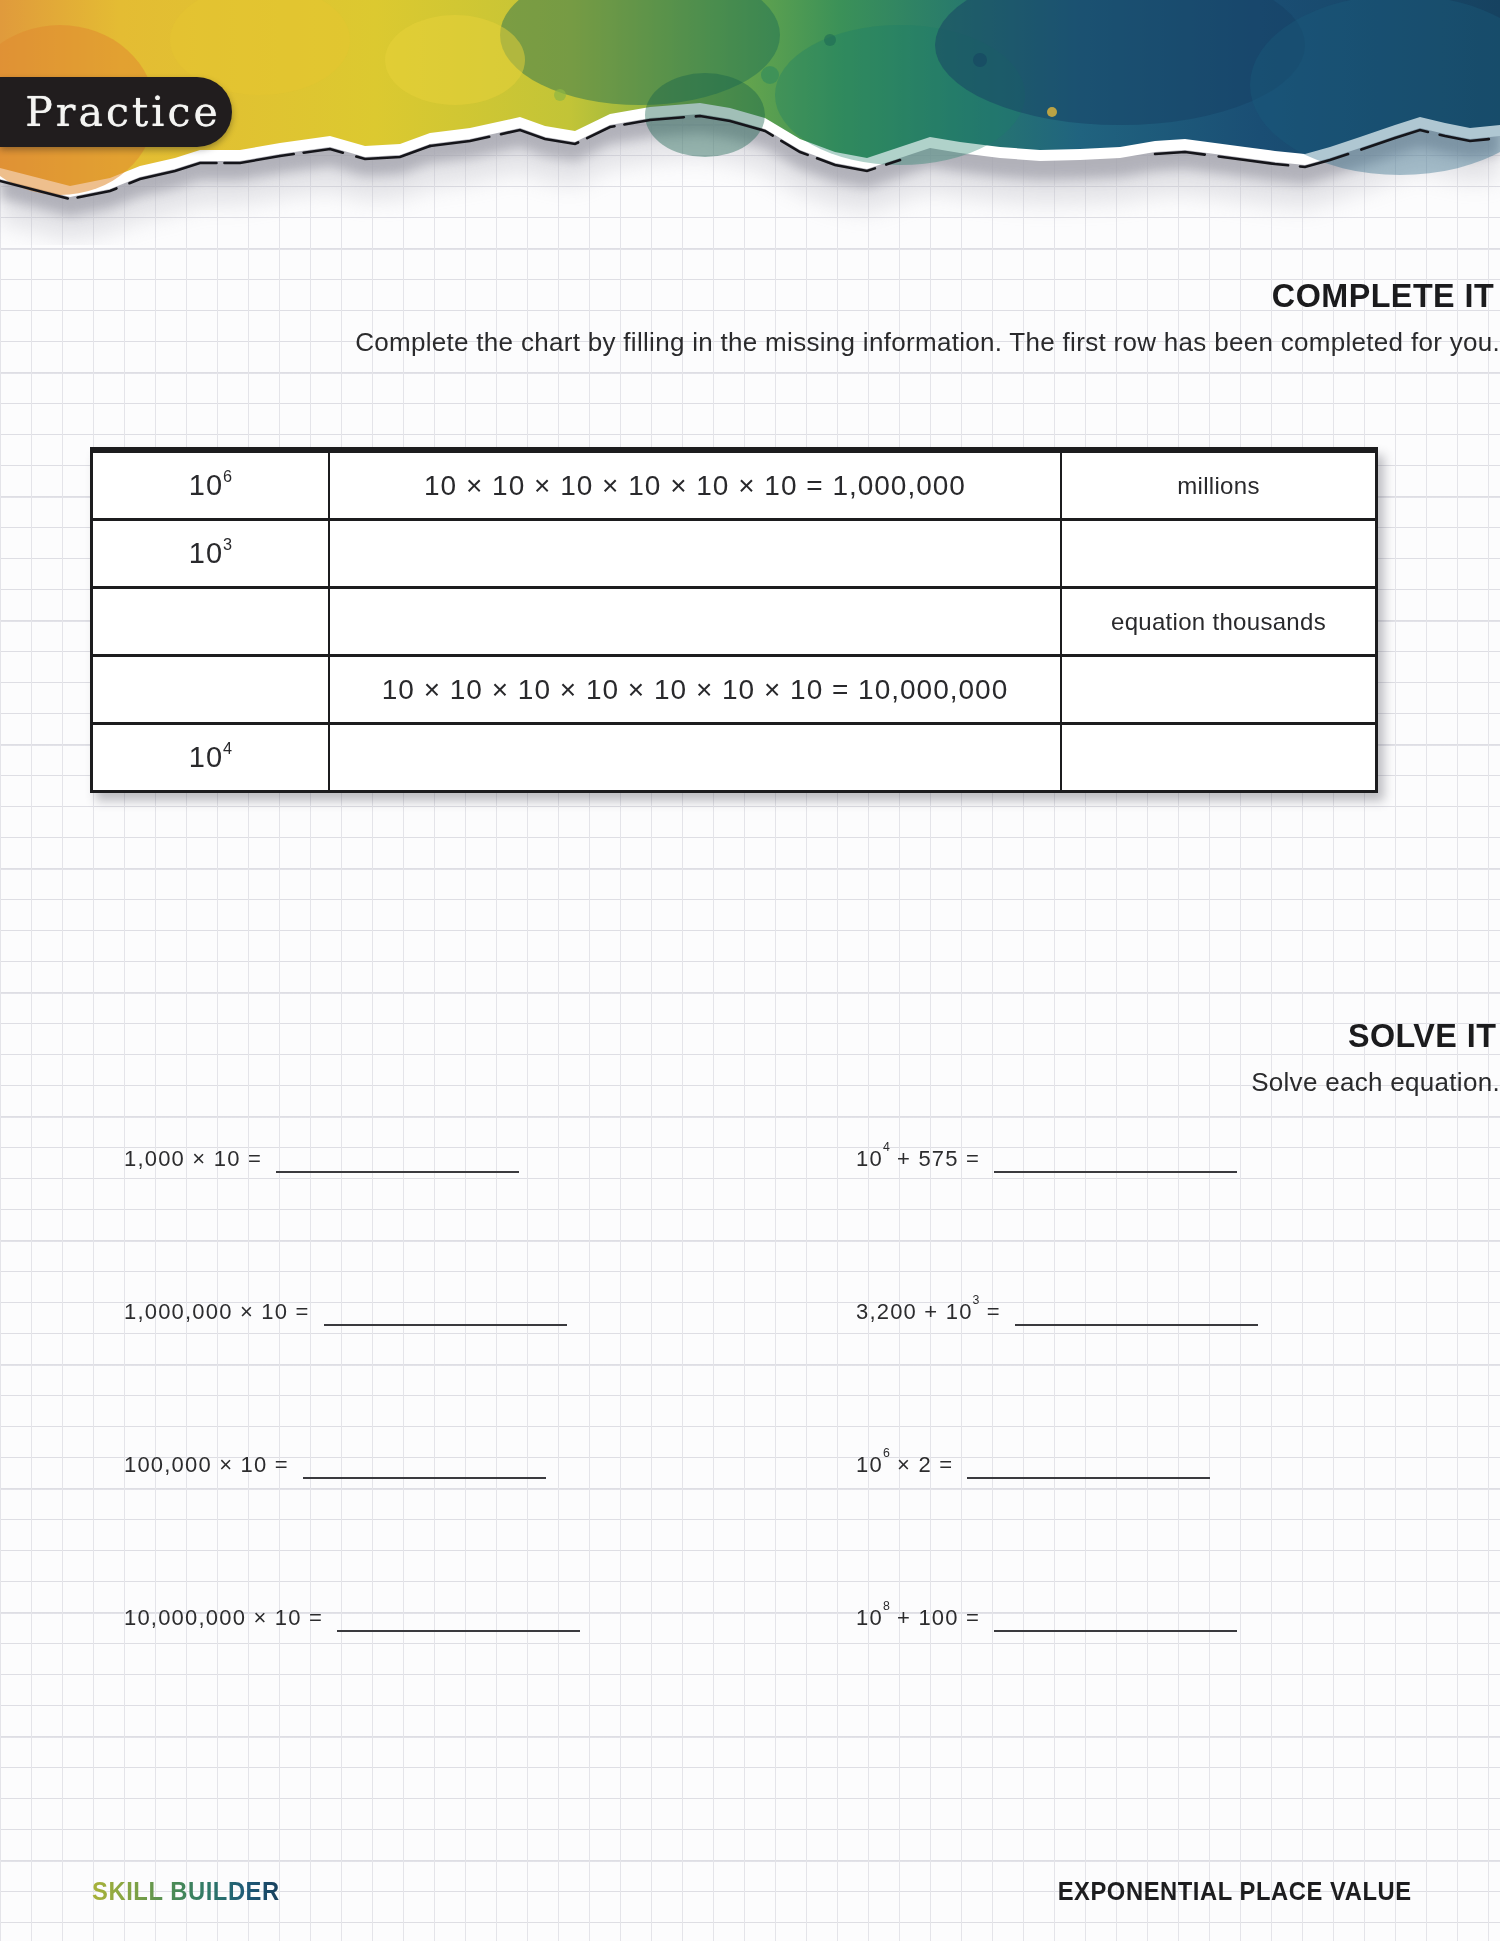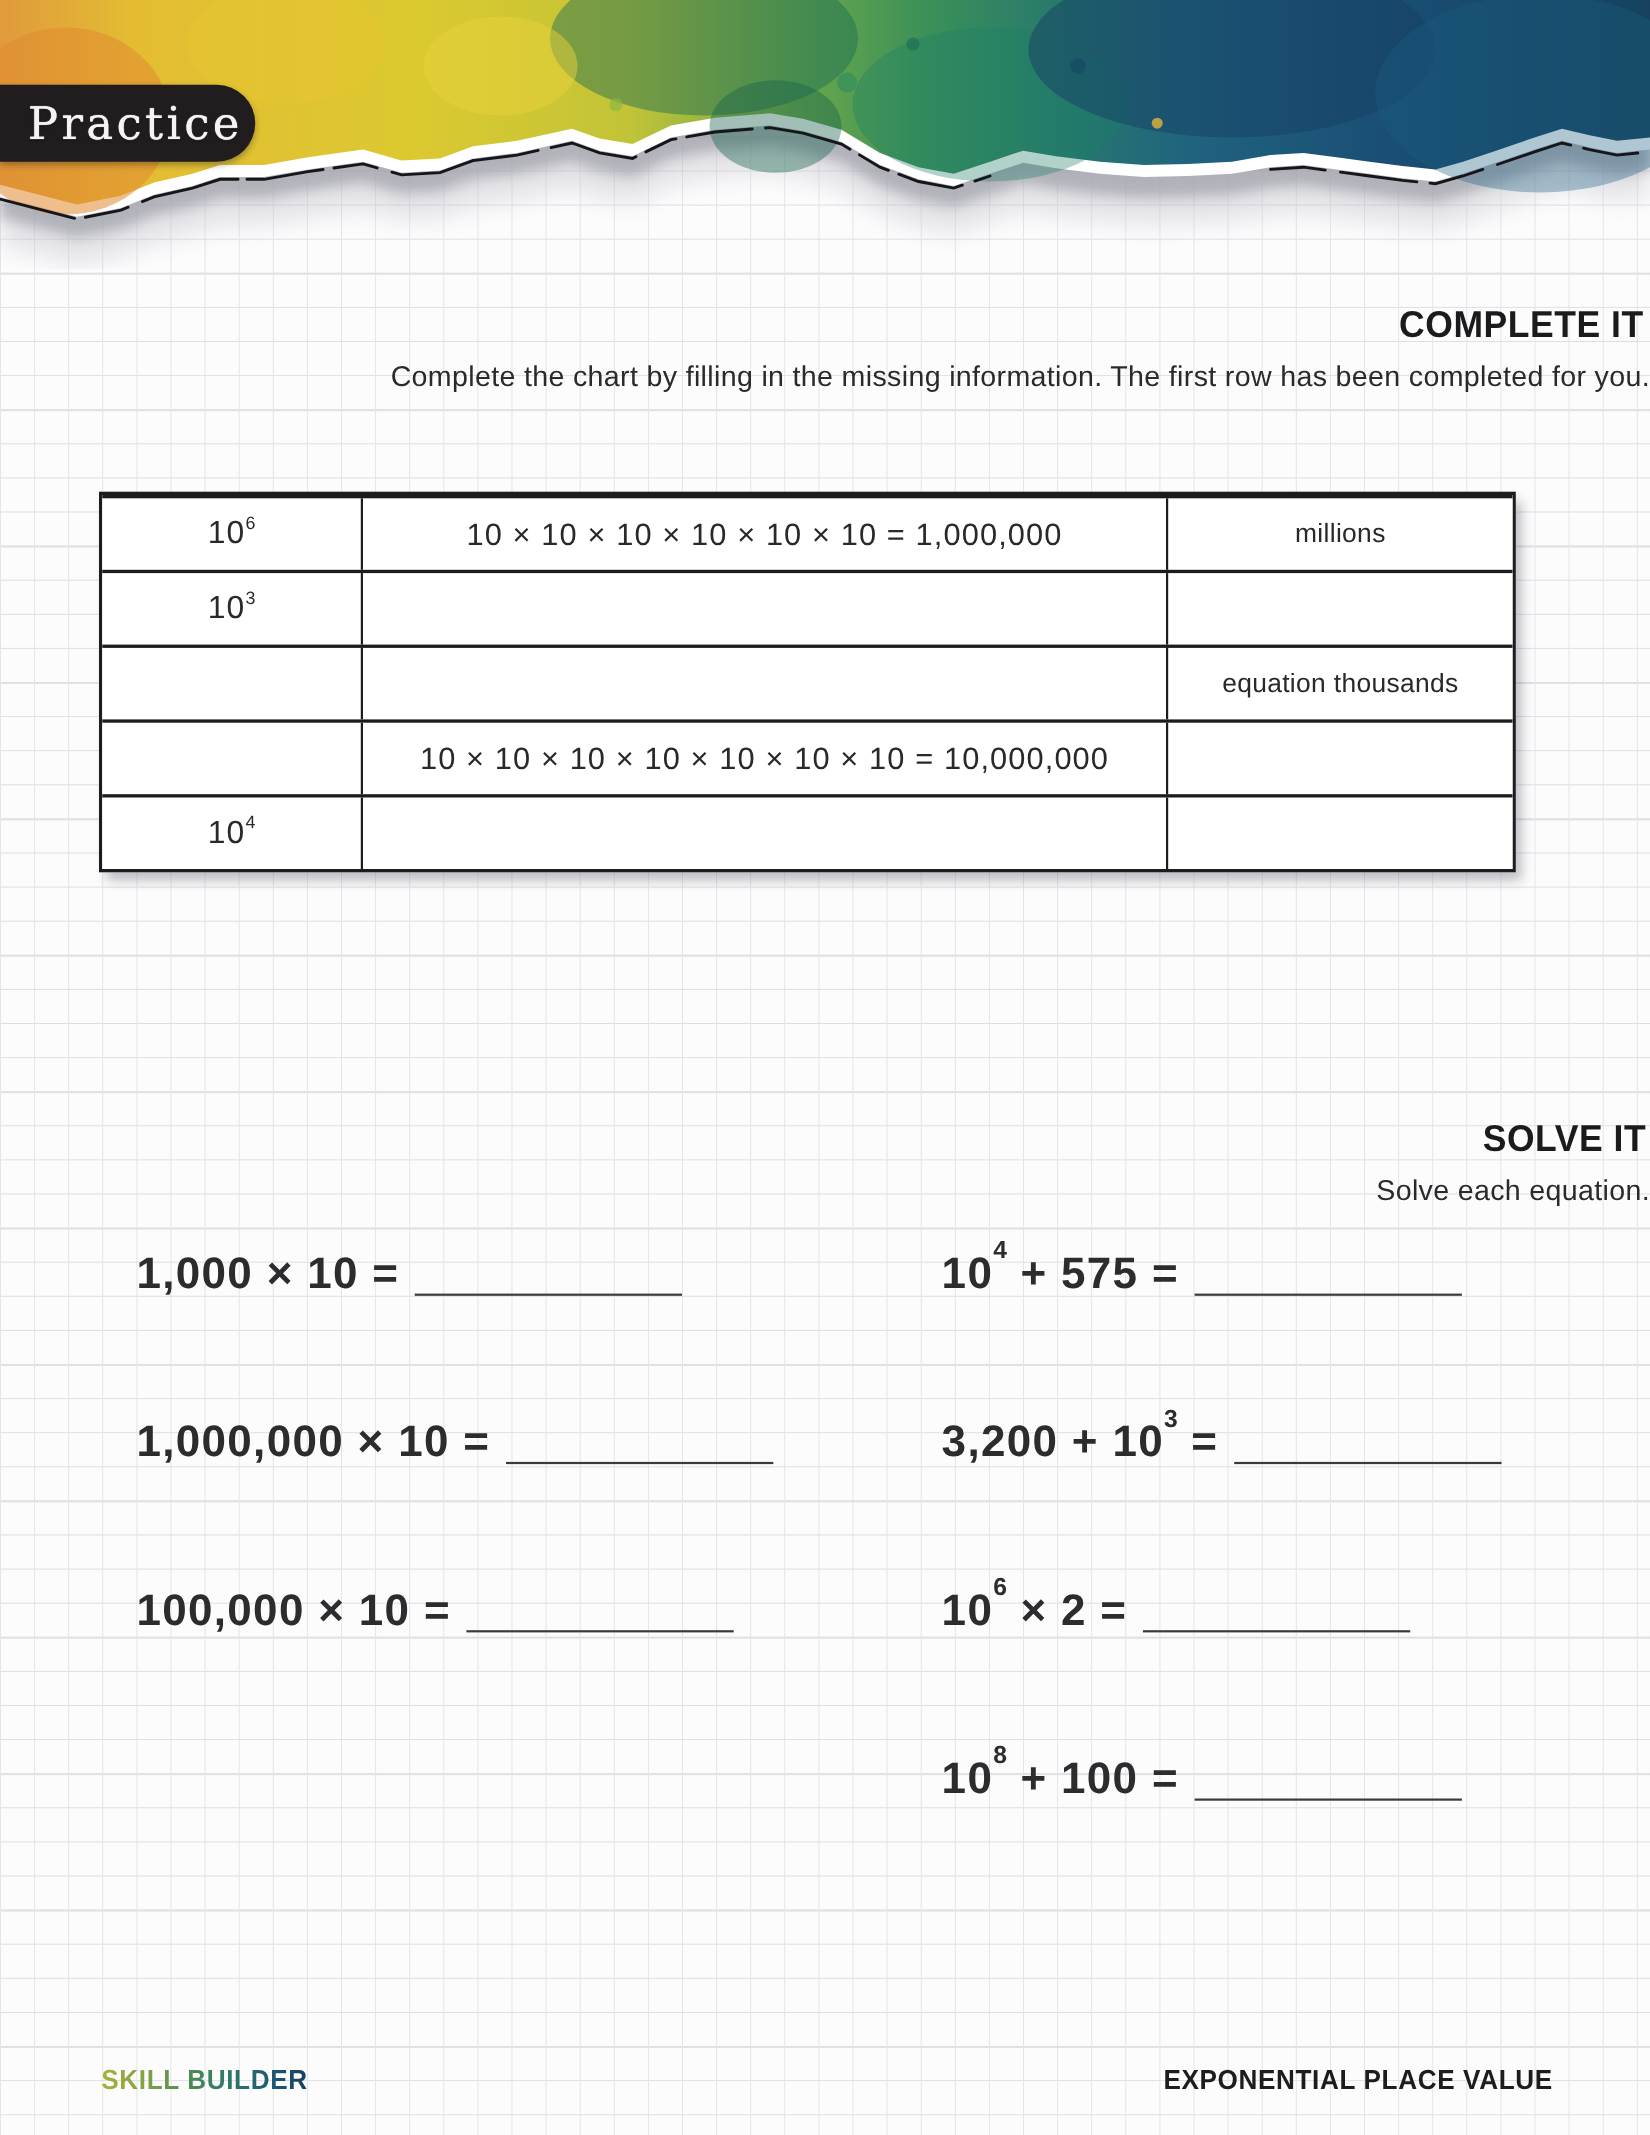--- a/index.html
+++ b/index.html
@@ -50,21 +50,21 @@
   .t-row { display:flex; height:68px; border-top:3px solid #1c1c1e; background:#fff; }
   .cell { display:flex; align-items:center; justify-content:center;
           font-weight:300; color:#29292c; }
   .cell + .cell { border-left:2.5px solid #1c1c1e; }
   .cell.expr { font-size:29px; letter-spacing:1px; }
   .cell.eq   { font-size:28px; letter-spacing:1px; }
   .cell.pv   { font-size:24px; letter-spacing:.3px; }
   sup.exp { font-size:.56em; position:relative; top:-.55em; letter-spacing:0; }
 
   
-  .prob { position:absolute; white-space:nowrap; font-size:40px; font-weight:700;
+  .prob { position:absolute; white-space:nowrap; font-size:22px; font-weight:400;
           color:#2c2c2e; letter-spacing:1.2px; }
   .prob .blank {
     display:inline-block; width:243px; height:30px; margin-left:14px;
     border-bottom:2.5px solid #3a3a3e; transform:translateY(7px);
   }
   .pl { left:124px; } .pr { left:856px; }
   .r1 { top:1136px; } .r2 { top:1289px; } .r3 { top:1442px; } .r4 { top:1595px; }
 
   
   .footer-left {
@@ -202,20 +202,23 @@
 
   <div class="prob pl r1">
     <span>1,000 × 10 =</span><span class="blank"></span>
   </div>
   <div class="prob pl r2">
     <span>1,000,000 × 10 =</span><span class="blank"></span>
   </div>
   <div class="prob pl r3">
     <span>100,000 × 10 =</span><span class="blank"></span>
   </div>
+  <div class="prob pl r4">
+    <span>10,000,000 × 10 =</span><span class="blank"></span>
+  </div>
 
   <div class="prob pr r1">
     <span><span></span><span>10</span><sup class="exp">4</sup><span> + 575 =</span></span><span class="blank"></span>
   </div>
   <div class="prob pr r2">
     <span><span>3,200 + </span><span>10</span><sup class="exp">3</sup><span> =</span></span><span class="blank"></span>
   </div>
   <div class="prob pr r3">
     <span><span></span><span>10</span><sup class="exp">6</sup><span> × 2 =</span></span><span class="blank"></span>
   </div>

